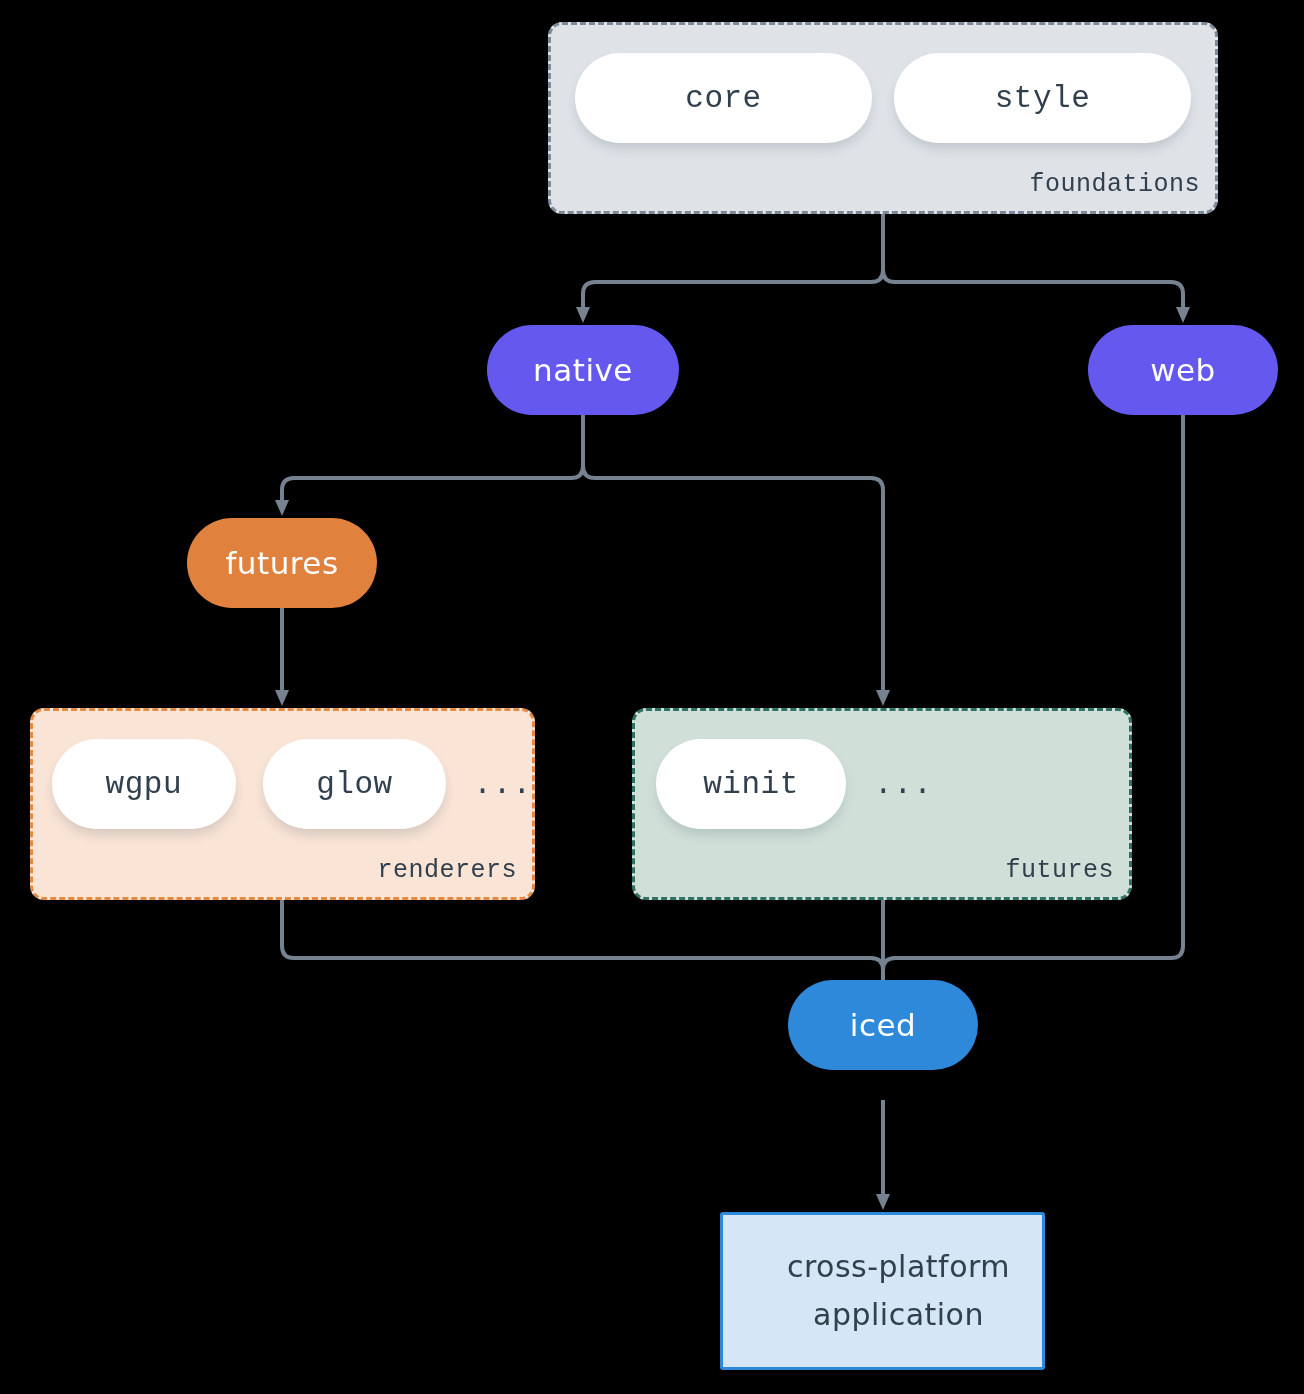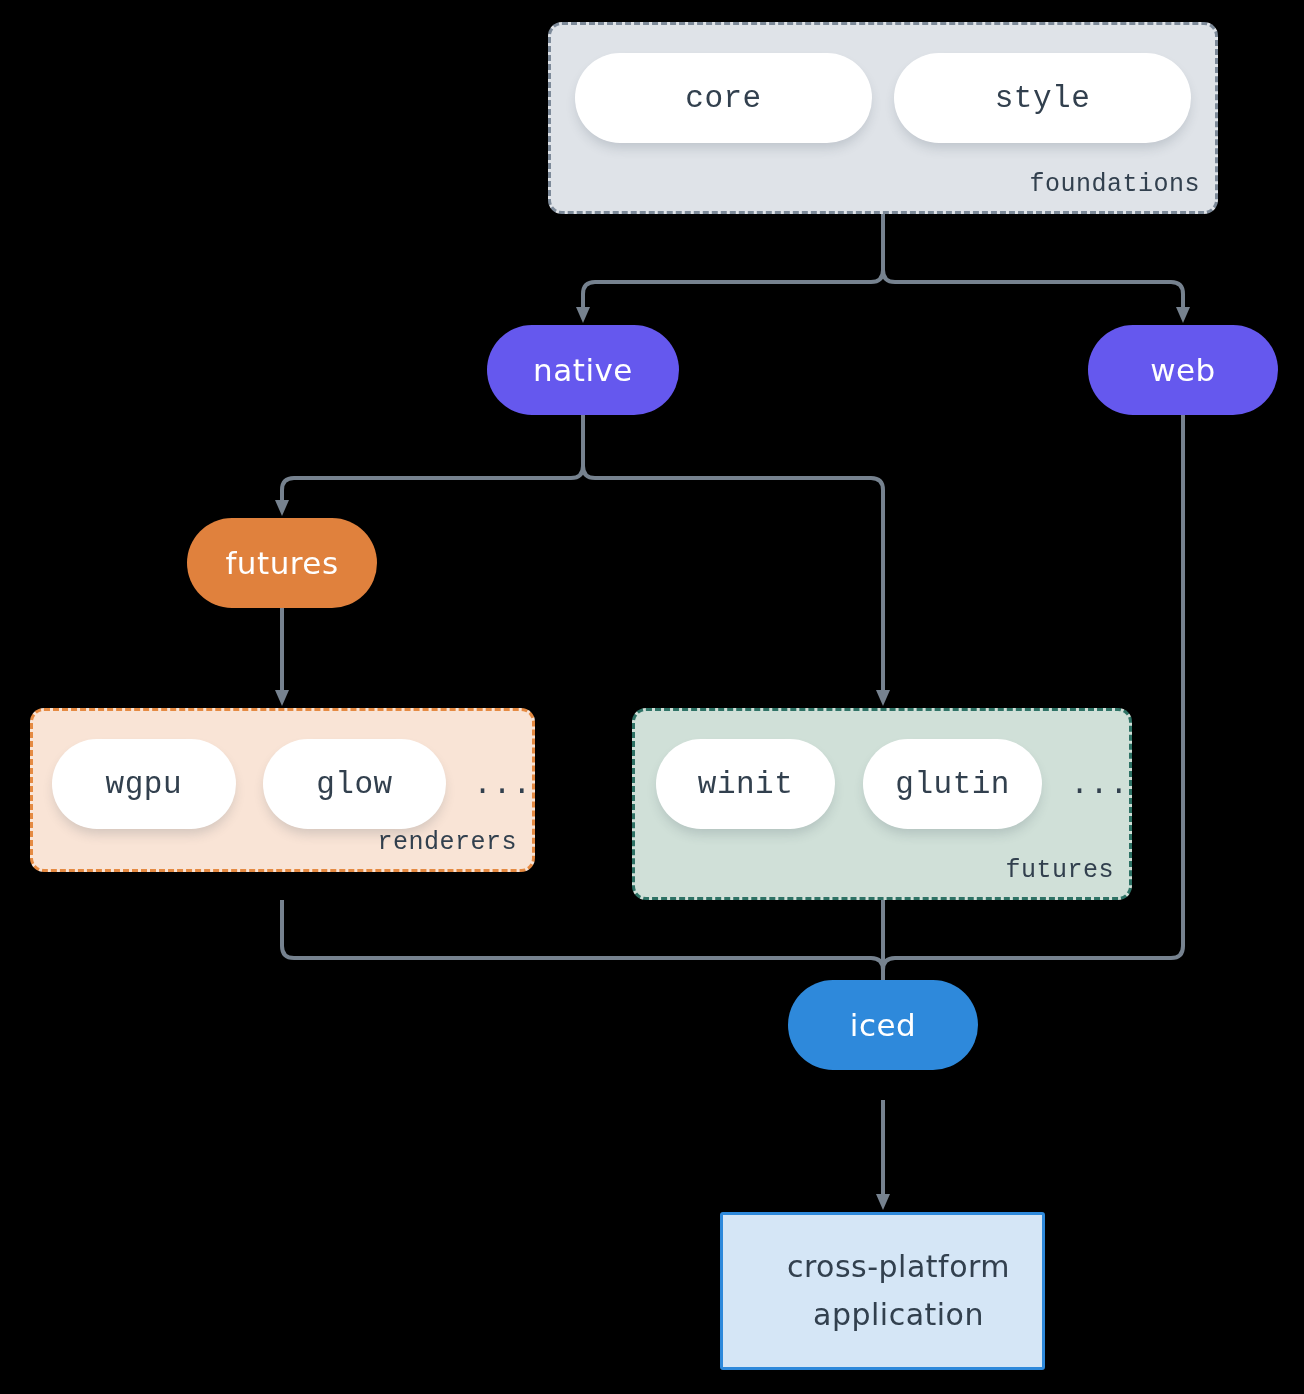--- a/index.html
+++ b/index.html
@@ -99,21 +99,21 @@
   .foundations{
     left:548px; top:22px; width:670px; height:192px;
     background:var(--foundations-fill);
     border-color:var(--foundations-border);
   }
   .foundations .pill-row{ padding:28px 24px 0 24px; gap:22px; }
   .foundations .pill{ flex:1; }
 
   
   .renderers{
-    left:30px; top:708px; width:505px; height:164px;
+    left:30px; top:708px; width:505px; height:192px;
     background:var(--renderers-fill);
     border-color:var(--renderers-border);
   }
   .renderers .pill-row{ padding:28px 0 0 19px; gap:27px; }
   .renderers .pill{ width:188px; }
 
   
   .shells{
     left:632px; top:708px; width:500px; height:192px;
     background:var(--shells-fill);
@@ -190,21 +190,20 @@
       <div class="pill white">wgpu</div>
       <div class="pill white">glow</div>
       <div class="ellipsis">...</div>
     </div>
     <div class="group-label">renderers</div>
   </div>
 
   <div class="group-box shells">
     <div class="pill-row">
       <div class="pill white">winit</div>
-      <div class="pill white">glutin</div>
       <div class="ellipsis">...</div>
     </div>
     <div class="group-label">futures</div>
   </div>
 
   <div class="pill blue floating iced">iced</div>
 
   <div class="app-box">
     <span>cross-platform</span>
     <span>application</span>

